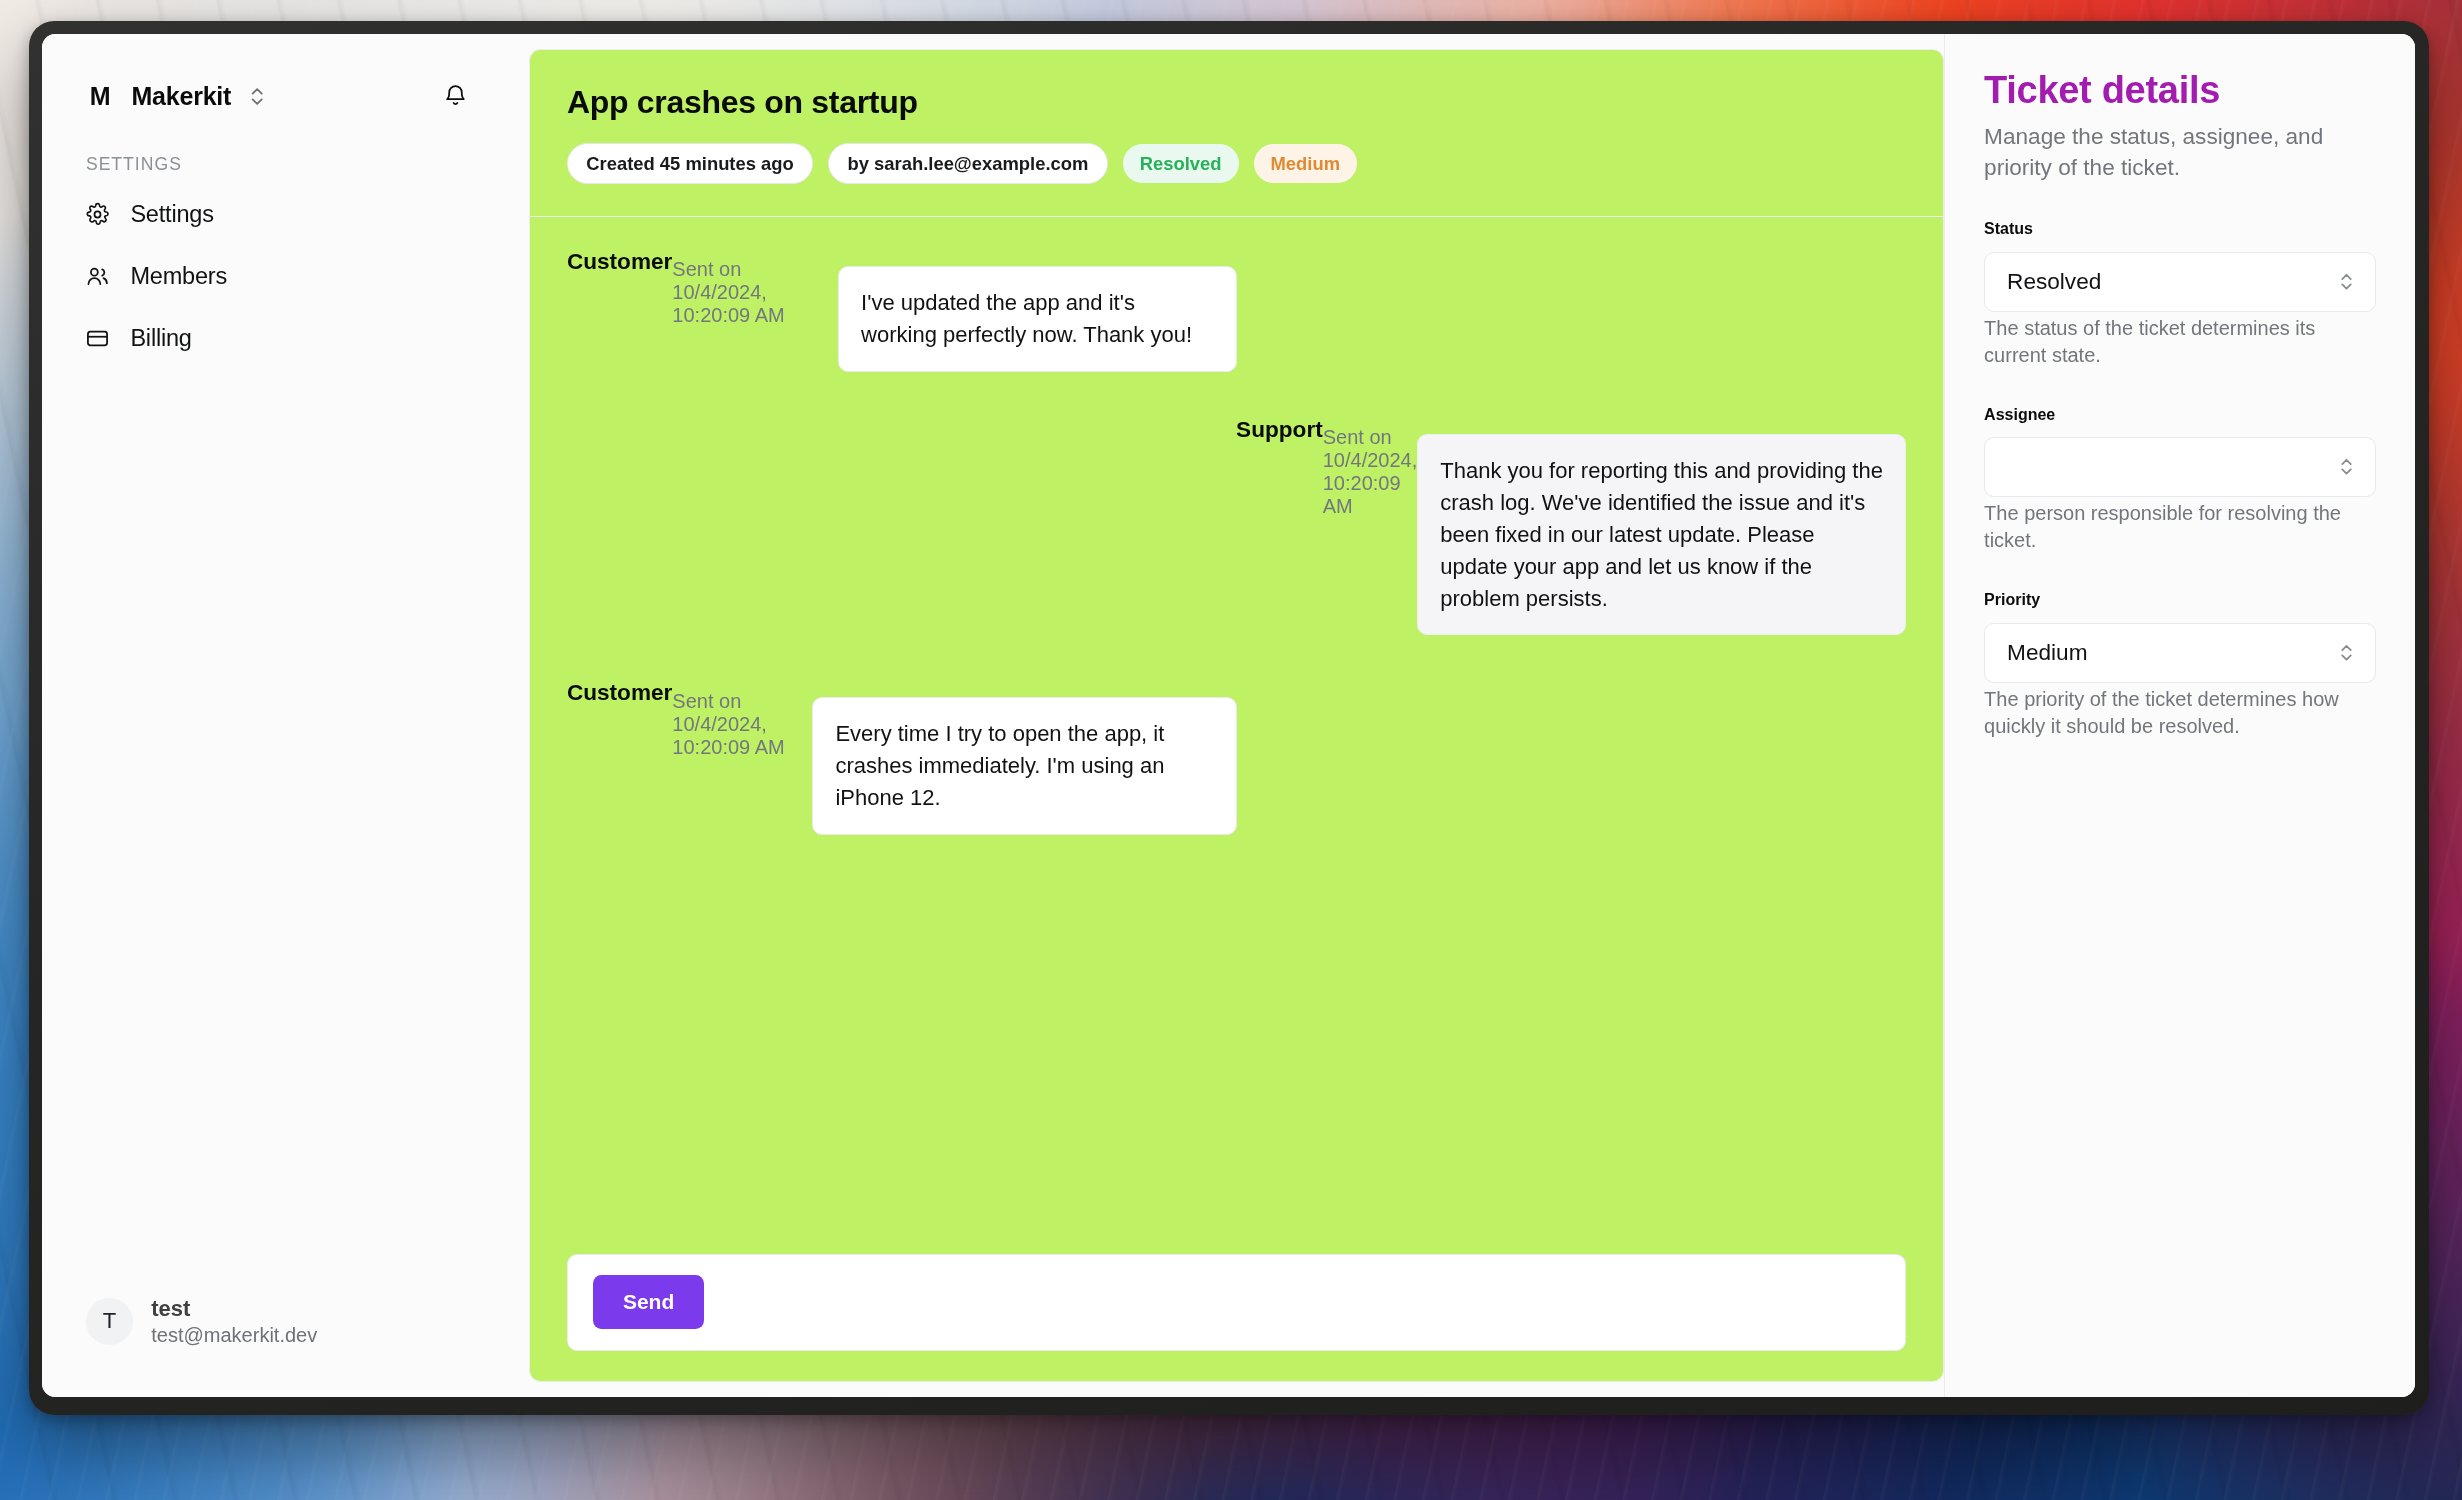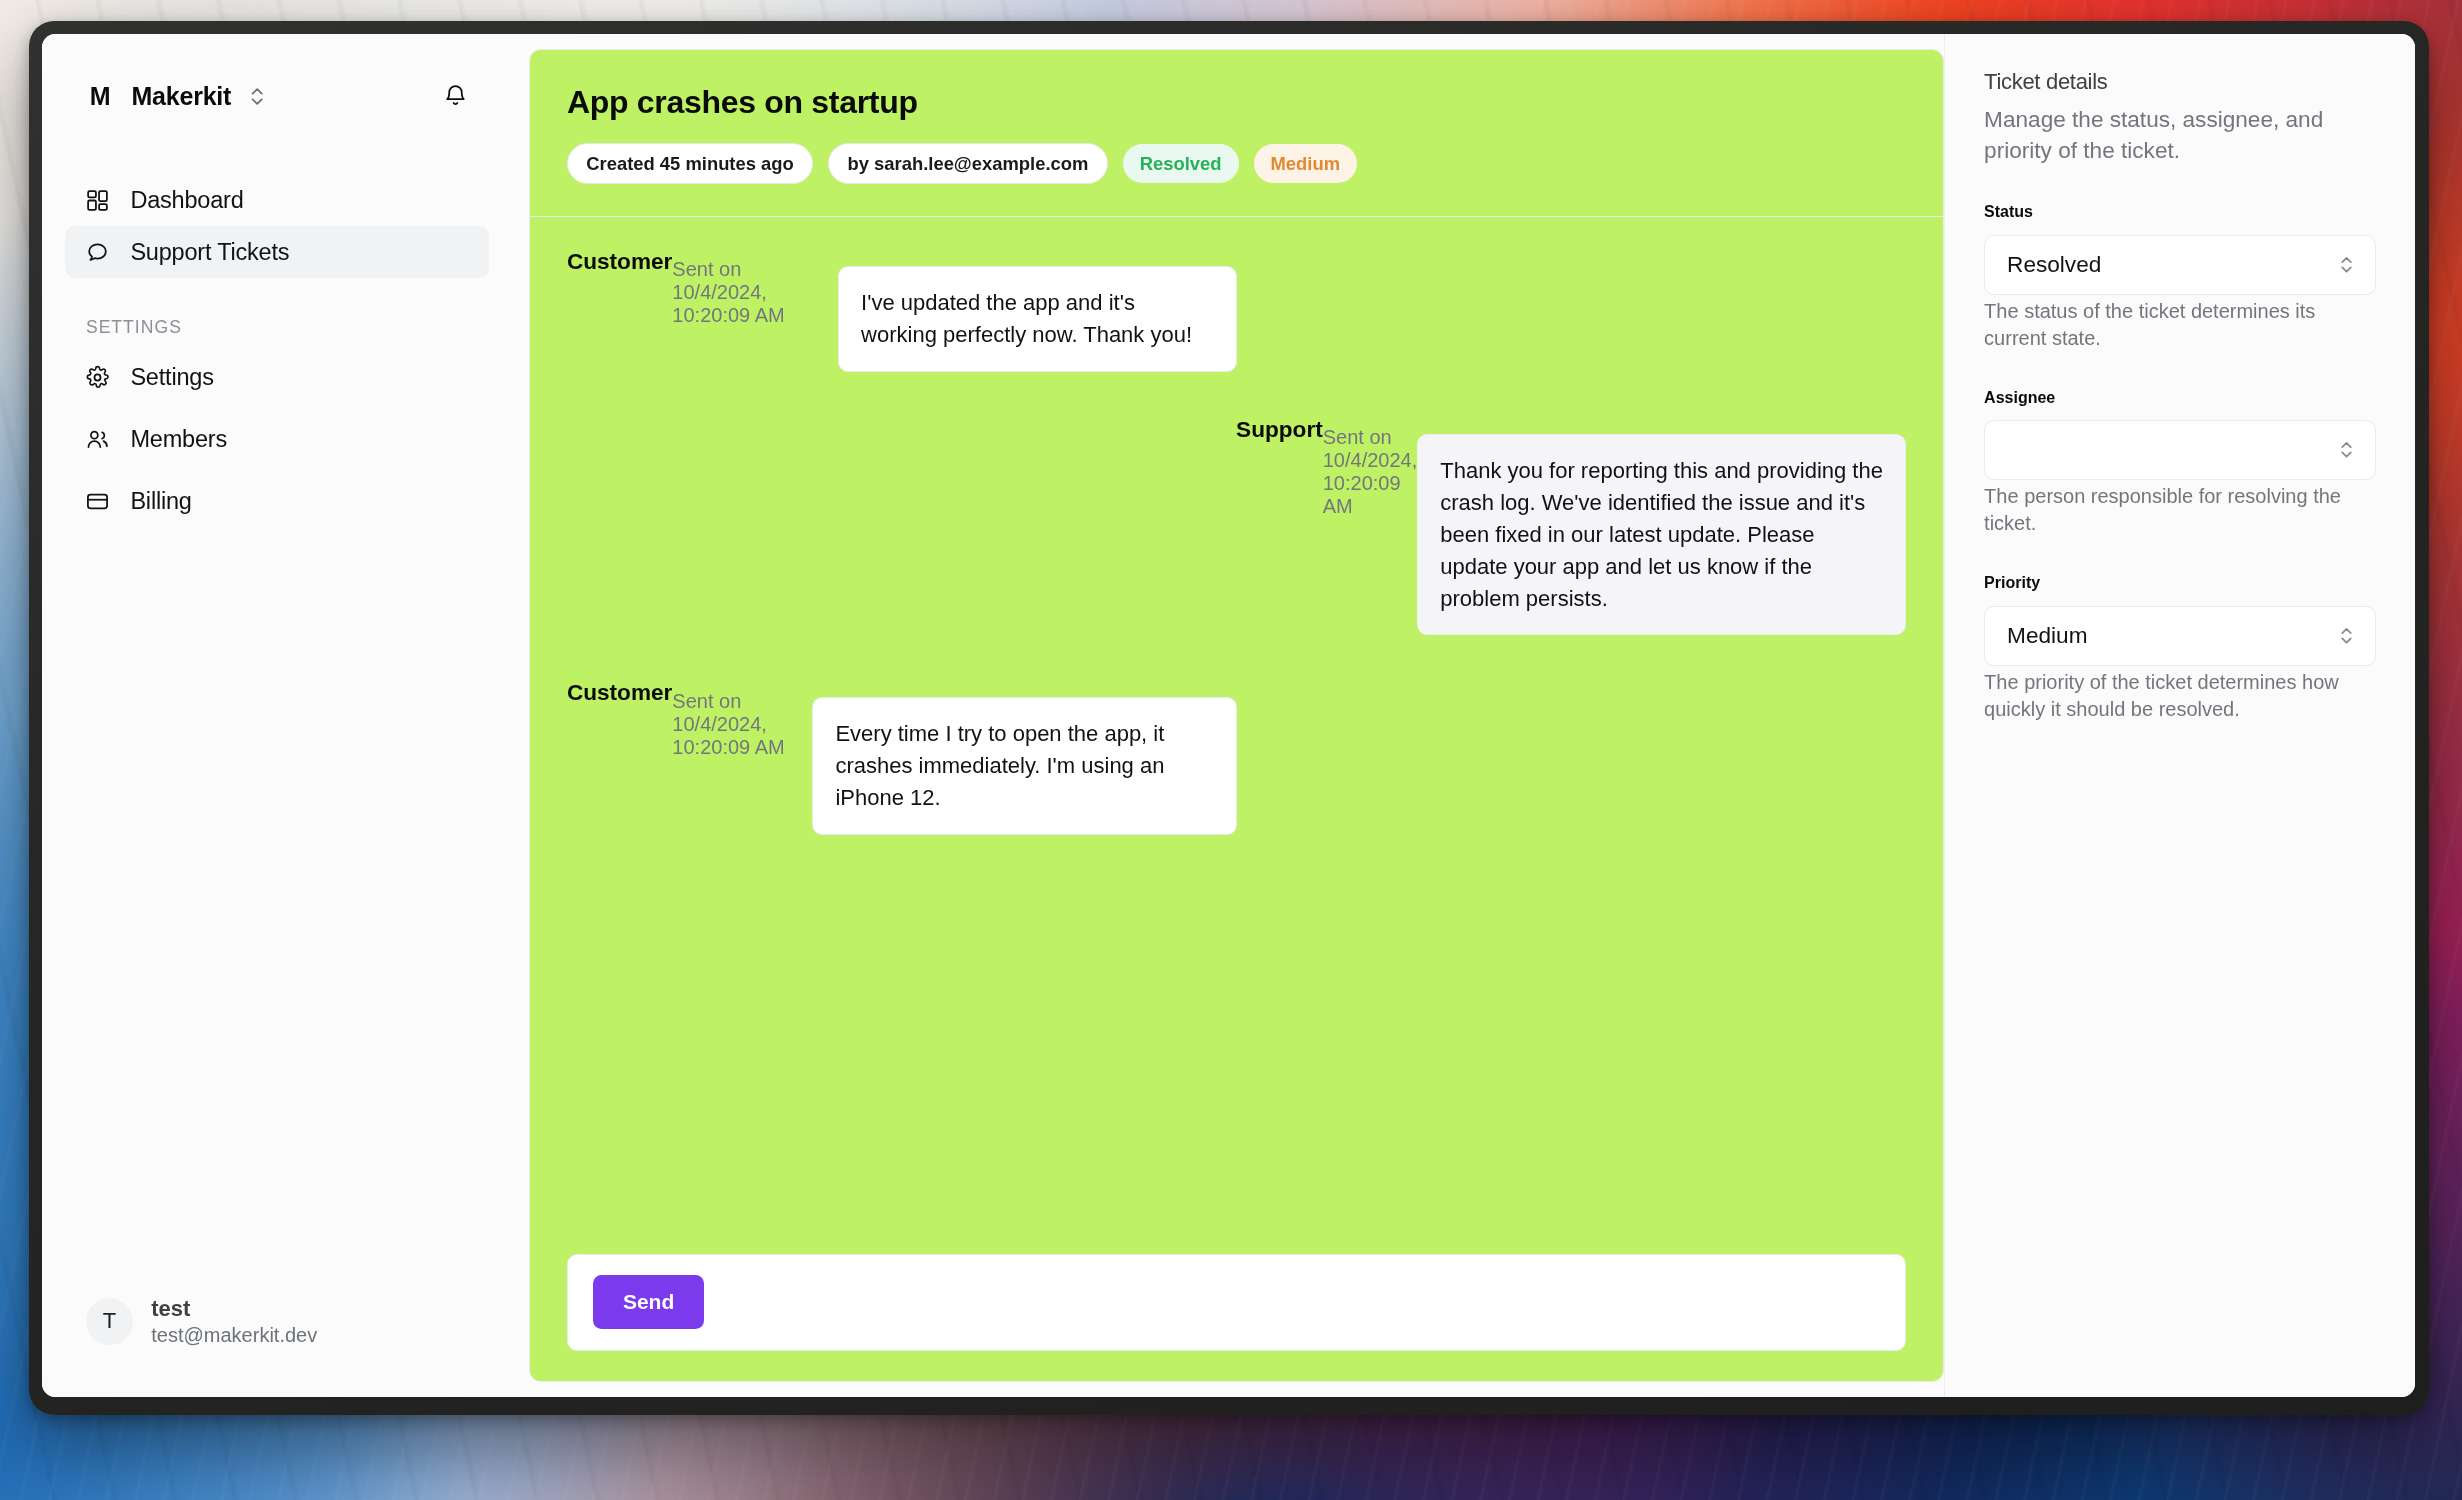--- a/index.html
+++ b/index.html
@@ -260,21 +260,21 @@
   }
 
   
   #details-panel {
     width: 471px;
     flex: 0 0 471px;
     background: #fbfbfb;
     border-left: 0.8px solid #ececed;
     padding: 35px 39px 0 39px;
   }
-  .dp-title { font-size: 22px; font-weight: 400; color: #404040; letter-spacing: -0.3px; }
+  .dp-title { font-size: 38px; font-weight: 700; color: #a21caf; letter-spacing: -0.3px; }
   .dp-sub { margin-top: 10px; font-size: 22.6px; line-height: 1.35; color: #72767c; }
 
   .field { margin-top: 37px; }
   .field-label { font-size: 16px; font-weight: 600; color: #0b0b0c; }
   .select-box {
     margin-top: 13.4px;
     height: 60px;
     border: 0.8px solid #e9eaeb;
     border-radius: 10px;
     background: #fff;
@@ -308,37 +308,20 @@
             </svg>
           </div>
           <div class="bell-btn">
             <svg width="25" height="27" viewBox="0 0 24 26" fill="none">
               <path d="M12 3a6 6 0 0 0-6 6c0 5-2 6.5-2 6.5h16S18 14 18 9a6 6 0 0 0-6-6Z" stroke="#0b0b0c" stroke-width="1.7" stroke-linecap="round" stroke-linejoin="round"></path>
               <path d="M10.2 19.2a2 2 0 0 0 3.6 0" stroke="#0b0b0c" stroke-width="1.7" stroke-linecap="round"></path>
             </svg>
           </div>
         </div>
 
-        <nav class="sb-nav">
-          <div class="nav-item">
-            <svg class="nav-icon" viewBox="0 0 24 24" fill="none">
-              <rect x="3" y="3" width="7.5" height="6" rx="1.3" stroke="#111214" stroke-width="1.7"></rect>
-              <rect x="13.5" y="3" width="7.5" height="9.5" rx="1.3" stroke="#111214" stroke-width="1.7"></rect>
-              <rect x="3" y="12" width="7.5" height="9" rx="1.3" stroke="#111214" stroke-width="1.7"></rect>
-              <rect x="13.5" y="15.5" width="7.5" height="5.5" rx="1.3" stroke="#111214" stroke-width="1.7"></rect>
-            </svg>
-            <span class="label">Dashboard</span>
-          </div>
-          <div class="nav-item active">
-            <svg class="nav-icon" viewBox="0 0 24 24" fill="none">
-              <path d="M12 4.2c-4.4 0-8 3-8 6.7 0 2 1 3.8 2.7 5-.15 1.3-.7 2.3-1.5 3.1 1.6-.2 3-.8 4-1.6 .9.25 1.85.4 2.8.4 4.4 0 8-3 8-6.9 0-3.7-3.6-6.7-8-6.7Z" stroke="#111214" stroke-width="1.7" stroke-linejoin="round"></path>
-            </svg>
-            <span class="label">Support Tickets</span>
-          </div>
-        </nav>
 
         <div class="sb-section-title">SETTINGS</div>
 
         <nav class="sb-nav sb-group" style="margin-top:0">
           <div class="nav-item">
             <svg class="nav-icon" viewBox="0 0 24 24" fill="none">
               <circle cx="12" cy="12" r="2.9" stroke="#111214" stroke-width="1.7"></circle>
               <path d="M19.3 14.1a1.5 1.5 0 0 0 .3 1.65l.05.05a1.8 1.8 0 1 1-2.55 2.55l-.05-.05a1.5 1.5 0 0 0-1.65-.3 1.5 1.5 0 0 0-.9 1.37v.13a1.8 1.8 0 1 1-3.6 0v-.07a1.5 1.5 0 0 0-.98-1.37 1.5 1.5 0 0 0-1.65.3l-.05.05A1.8 1.8 0 1 1 5.17 15.9l.05-.05a1.5 1.5 0 0 0 .3-1.65 1.5 1.5 0 0 0-1.37-.9h-.13a1.8 1.8 0 1 1 0-3.6h.07a1.5 1.5 0 0 0 1.37-.98 1.5 1.5 0 0 0-.3-1.65l-.05-.05A1.8 1.8 0 1 1 7.66 4.47l.05.05a1.5 1.5 0 0 0 1.65.3h.07a1.5 1.5 0 0 0 .9-1.37v-.13a1.8 1.8 0 1 1 3.6 0v.07a1.5 1.5 0 0 0 .9 1.37 1.5 1.5 0 0 0 1.65-.3l.05-.05a1.8 1.8 0 1 1 2.55 2.55l-.05.05a1.5 1.5 0 0 0-.3 1.65v.07a1.5 1.5 0 0 0 1.37.9h.13a1.8 1.8 0 1 1 0 3.6h-.07a1.5 1.5 0 0 0-1.37.9Z" stroke="#111214" stroke-width="1.55" stroke-linecap="round" stroke-linejoin="round"></path>
             </svg>
             <span class="label">Settings</span>

